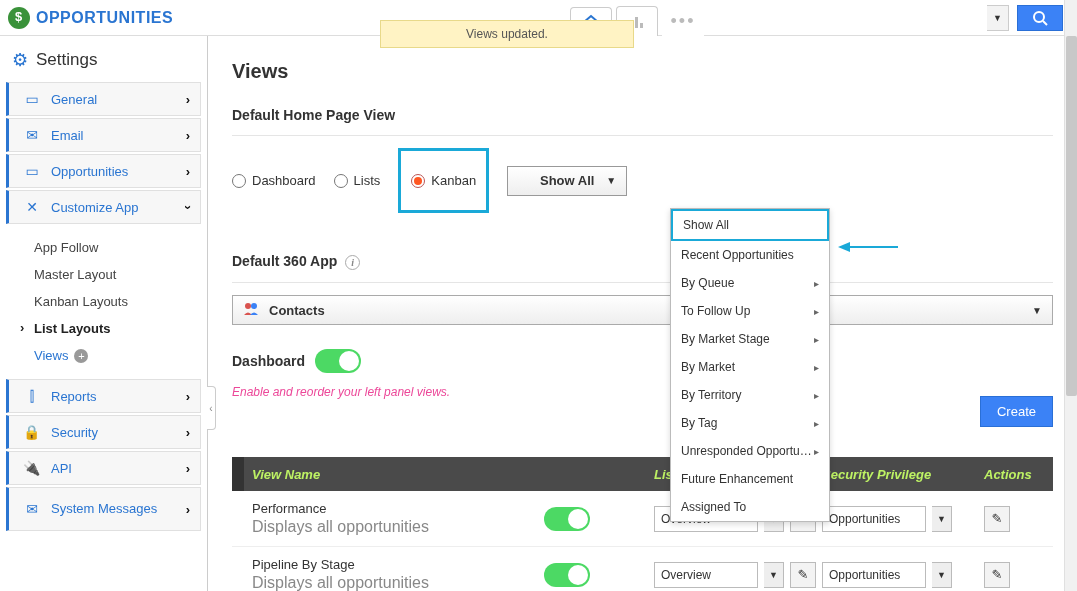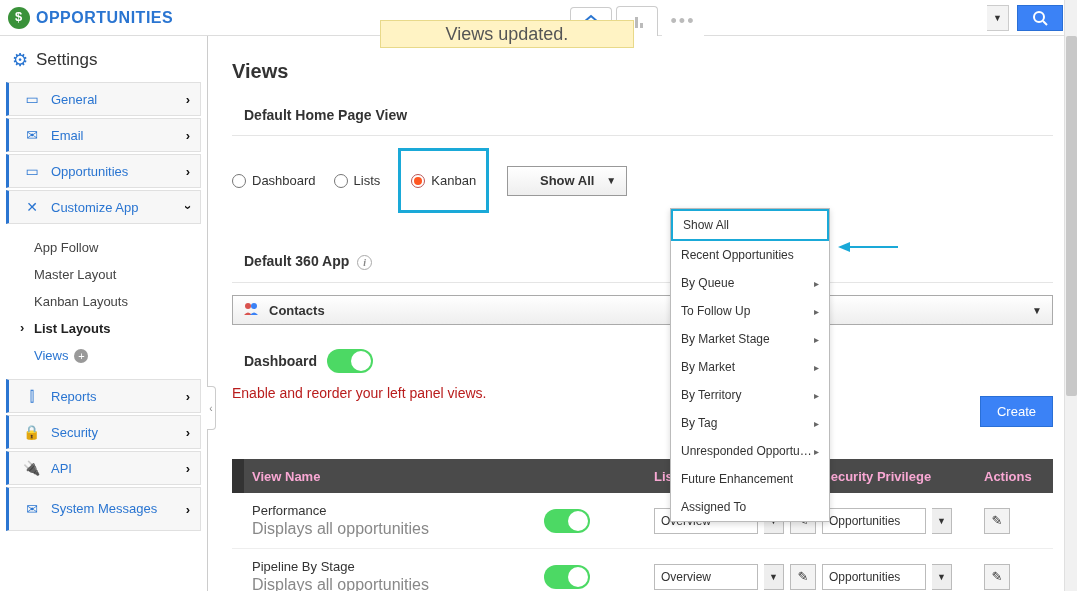--- a/index.html
+++ b/index.html
@@ -9,55 +9,55 @@
 .brand-icon { width: 22px; height: 22px; background: #3a923a; border-radius: 50%; position: relative; }
 .brand-icon::after { content: "$"; color: #fff; font-size: 13px; font-weight: bold; position: absolute; left: 7px; top: 2px; }
 .brand-text { color: #2a75d1; font-weight: bold; font-size: 16px; letter-spacing: 0.5px; }
 .top-tabs { position: absolute; left: 570px; top: 0; display: flex; gap: 4px; align-items: flex-end; height: 36px; }
 .top-tab { width: 42px; height: 30px; border: 1px solid #ccc; border-bottom: none; border-radius: 4px 4px 0 0; display: flex; align-items: center; justify-content: center; color: #999; background: #fff; }
 .top-tab.active { color: #2a75d1; border-bottom: 1px solid #fff; position: relative; top: 1px; }
 .top-search { position: absolute; right: 14px; top: 5px; display: flex; gap: 8px; }
 .top-search input { width: 265px; height: 26px; border: 1px solid #ccc; padding: 0 8px; font-size: 12px; color: #888; }
 .top-search .caret { width: 22px; height: 26px; border: 1px solid #ccc; border-left: none; background: #f3f3f3; display: flex; align-items: center; justify-content: center; margin-left: -8px; }
 .search-btn { width: 46px; height: 26px; background: #3b82f6; border: 1px solid #2a6fd6; display: flex; align-items: center; justify-content: center; }
-.notice { position: absolute; left: 380px; top: 20px; width: 254px; height: 28px; background: #fff3c4; border: 1px solid #e8d98a; color: #555; font-size: 18px; display: flex; align-items: center; justify-content: center; z-index: 3; }
+.notice { position: absolute; left: 380px; top: 20px; width: 254px; height: 28px; background: #fff3c4; border: 1px solid #e8d98a; color: #555; font-size: 12px; display: flex; align-items: center; justify-content: center; z-index: 3; }
 .layout { display: flex; height: calc(591px - 36px); }
 .sidebar { width: 208px; border-right: 1px solid #ccc; background: #fff; position: relative; padding-top: 6px; }
 .collapse-handle { position: absolute; right: -9px; top: 350px; width: 9px; height: 44px; border: 1px solid #ccc; border-left: none; background: #fff; border-radius: 0 4px 4px 0; display: flex; align-items: center; justify-content: center; color: #888; font-size: 10px; }
 .sb-title { display: flex; align-items: center; gap: 6px; padding: 8px 10px 10px; font-size: 17px; }
 .gear { width: 20px; height: 20px; color: #2a75d1; display: inline-flex; align-items: center; justify-content: center; font-size: 18px; }
 .sb-item { display: flex; align-items: center; height: 34px; padding: 0 10px 0 14px; background: #f7f7f7; border: 1px solid #e0e0e0; border-left: 3px solid #2a75d1; margin: 2px 6px; color: #2a75d1; justify-content: space-between; }
 .sb-item .lbl { display: flex; gap: 10px; align-items: center; }
 .sb-item .chev { color: #111; font-size: 13px; font-weight: bold; }
 .sb-icon { width: 18px; text-align: center; font-size: 14px; }
 .sb-sub { padding: 8px 0 8px 28px; margin: 0 6px; }
 .sb-sub div { padding: 6px 0; font-size: 13px; color: #444; }
 .sb-sub .exp { position: relative; font-weight: bold; color: #222; }
 .sb-sub .exp::before { content: "›"; position: absolute; left: -14px; top: 5px; font-weight: bold; font-size: 13px; }
 .sb-sub .views { color: #2a75d1; display: flex; align-items: center; gap: 6px; }
 .plus-badge { width: 14px; height: 14px; border-radius: 50%; background: #999; color: #fff; font-size: 11px; display: inline-flex; align-items: center; justify-content: center; }
 .main { flex: 1; padding: 24px; position: relative; overflow: hidden; }
 h1 { font-size: 20px; font-weight: bold; margin-bottom: 24px; }
-h2 { font-size: 14px; font-weight: bold; margin: 10px 12px 12px; }
+h2 { font-size: 14px; font-weight: bold; margin: 10px 0 12px; }
 .row { display: flex; align-items: center; gap: 18px; margin-bottom: 18px; border-bottom: 1px solid #e5e5e5; padding-bottom: 14px; }
 .radio { display: flex; align-items: center; gap: 6px; }
 .radio input { width: 14px; height: 14px; }
 .radio.sel { border: 3px solid #1aa9d8; padding: 22px 10px; }
 .radio.sel .dot { width: 14px; height: 14px; border: 1px solid #b55; border-radius: 50%; display: inline-flex; align-items: center; justify-content: center; }
 .radio.sel .dot::after { content: ""; width: 8px; height: 8px; background: #ff5722; border-radius: 50%; }
 .dropdown { border: 1px solid #999; background: linear-gradient(#fff,#eee); height: 30px; padding: 0 30px 0 30px; display: flex; align-items: center; font-weight: bold; position: relative; min-width: 120px; justify-content: center; }
 .dropdown .tri { position: absolute; right: 10px; font-size: 10px; }
 .combo { border: 1px solid #aaa; background: linear-gradient(#fff,#eee); height: 30px; display: flex; align-items: center; padding: 0 28px 0 10px; position: relative; min-width: 130px; font-weight: bold; }
 .combo .tri { position: absolute; right: 10px; font-size: 10px; }
 .info { display: inline-flex; width: 15px; height: 15px; border: 1px solid #aaa; border-radius: 50%; align-items: center; justify-content: center; font-size: 10px; font-style: italic; color: #888; margin-left: 4px; font-family: serif; }
 .toggle-on { width: 46px; height: 24px; background: #4cd964; border-radius: 12px; position: relative; display: inline-block; vertical-align: middle; }
 .toggle-on::after { content: ""; width: 20px; height: 20px; background: #fff; border-radius: 50%; position: absolute; right: 2px; top: 2px; }
-.hint { color: #b91c1c; font-size: 14px; margin-top: 6px; }
+.hint { color: #ec4899; font-size: 12px; margin-top: 6px; font-style: italic; }
 .create-btn { position: absolute; right: 24px; top: 360px; background: #3b82f6; color: #fff; border: 1px solid #2a6fd6; padding: 7px 16px; font-size: 13px; }
-.table-head { display: flex; background: #4a4a4a; color: #f9a8d4; font-weight: bold; height: 34px; align-items: center; margin-top: 58px; }
+.table-head { display: flex; background: #4a4a4a; color: #bef264; font-weight: bold; height: 34px; align-items: center; margin-top: 58px; font-style: italic; }
 .table-head .spacer { width: 12px; background: #333; height: 100%; }
 .col-name { width: 300px; padding-left: 8px; }
 .col-on { width: 110px; }
 .col-layout { width: 168px; }
 .col-sec { width: 162px; }
 .col-act { flex: 1; }
 .trow { display: flex; align-items: center; padding: 10px 0; border-bottom: 1px solid #eee; }
 .trow .spacer { width: 12px; }
 .trow .name { width: 300px; padding-left: 8px; }
 .trow .name .t { font-size: 13px; color: #333; }

